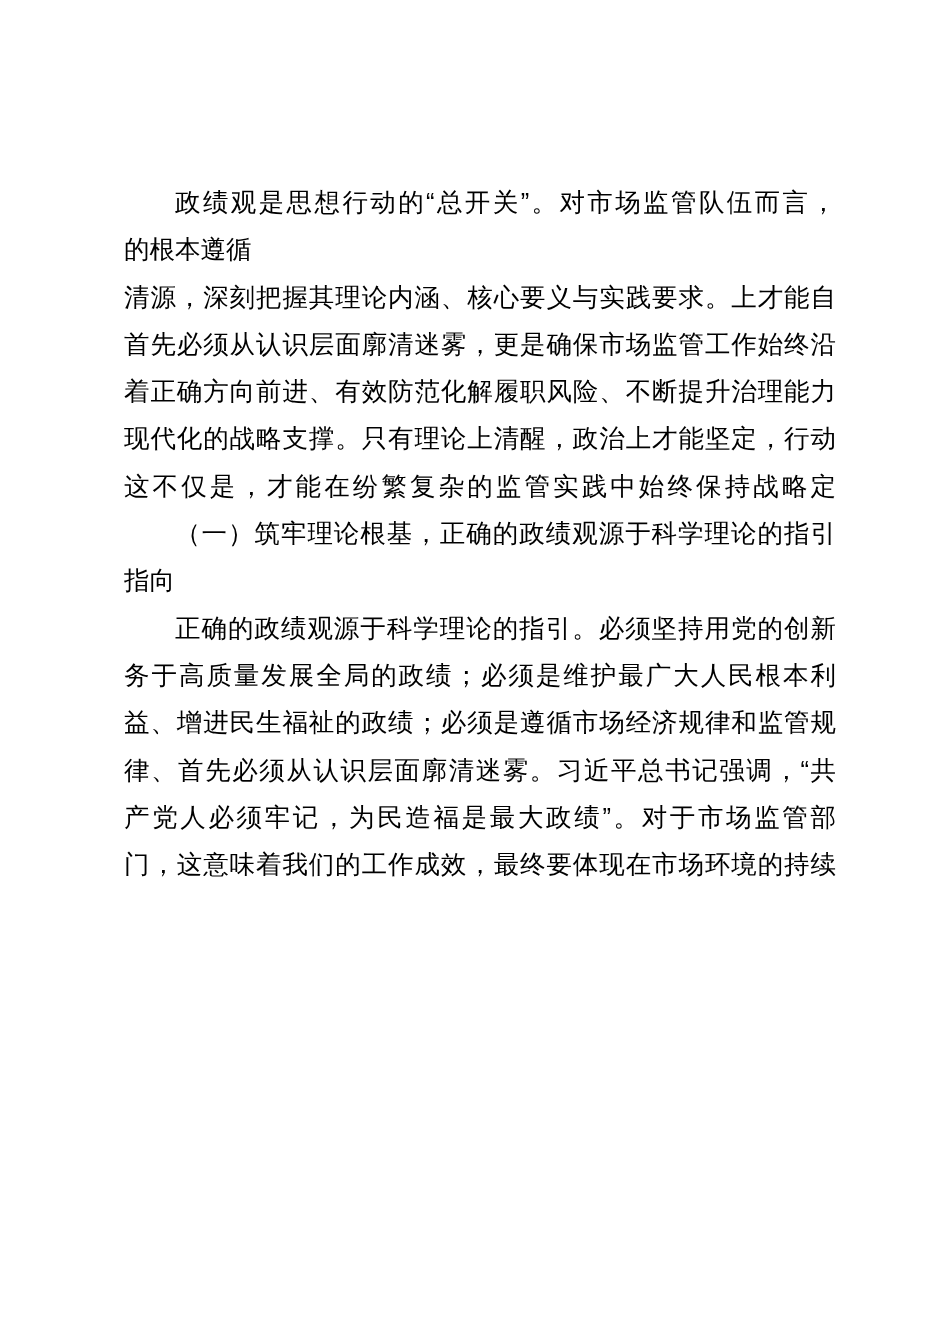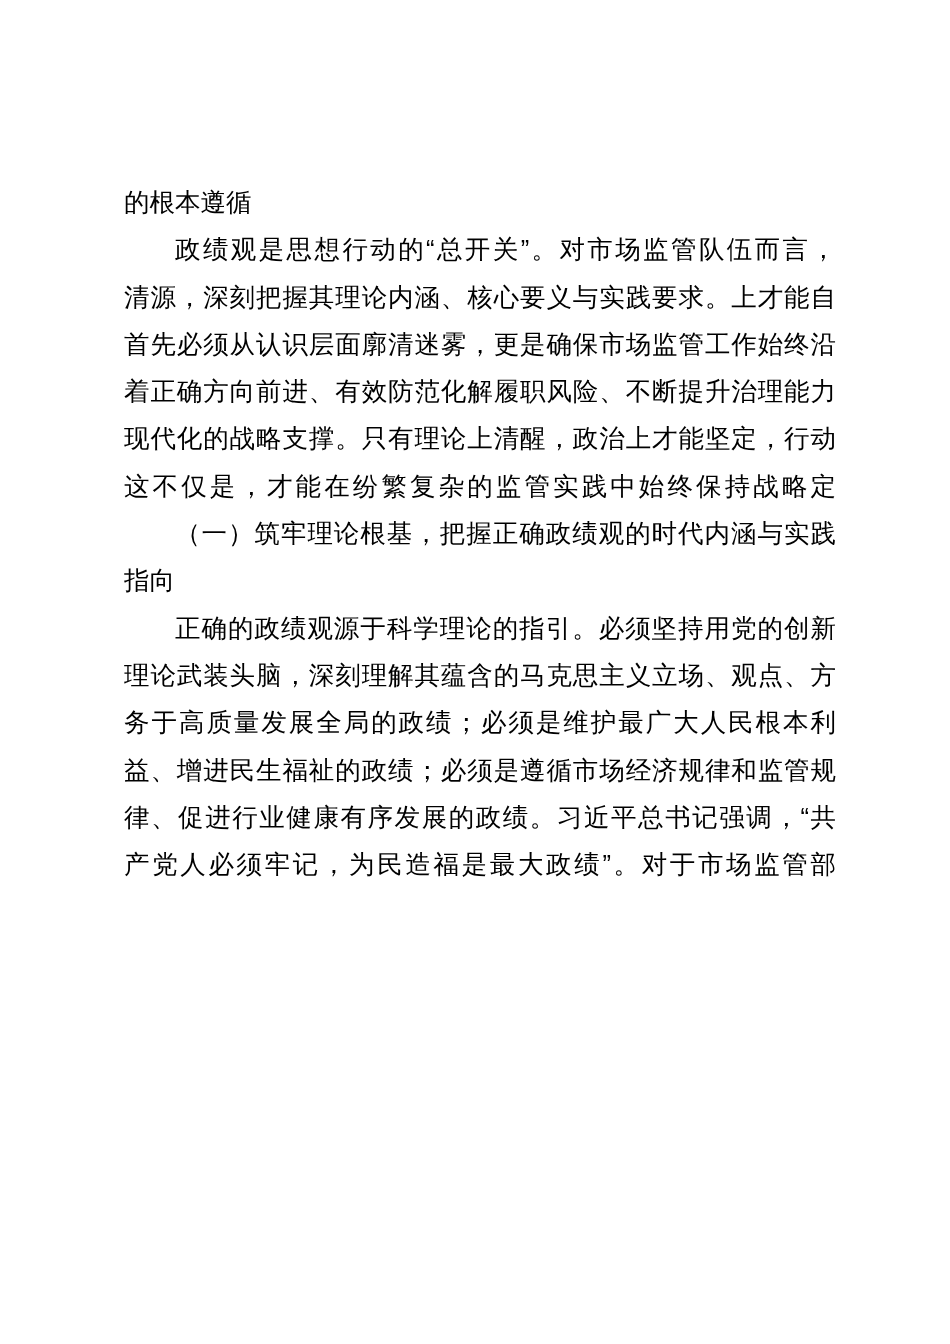--- a/index.html
+++ b/index.html
@@ -43,29 +43,29 @@
   .line.endline {
     text-align: left;
     text-align-last: left;
   }
 </style>
 </head>
 <body style="background: rgb(255, 255, 255);">
 
 <div class="page">
   <div class="text-block" style="color: rgb(0, 0, 0);">
+      <div class="line indent">政绩观是思想行动的“总开关”。对市场监管队伍而言，</div>
       <div class="line endline">的根本遵循</div>
-      <div class="line indent">政绩观是思想行动的“总开关”。对市场监管队伍而言，</div>
       <div class="line">清源，深刻把握其理论内涵、核心要义与实践要求。上才能自觉</div>
       <div class="line">首先必须从认识层面廓清迷雾，更是确保市场监管工作始终沿</div>
       <div class="line">着正确方向前进、有效防范化解履职风险、不断提升治理能力</div>
       <div class="line">现代化的战略支撑。只有理论上清醒，政治上才能坚定，行动</div>
       <div class="line">这不仅是，才能在纷繁复杂的监管实践中始终保持战略定</div>
-      <div class="line indent">（一）筑牢理论根基，把握正确政绩观的时代内涵与实践</div>
+      <div class="line indent">（一）筑牢理论根基，正确的政绩观源于科学理论的指引</div>
       <div class="line endline">指向</div>
       <div class="line indent">正确的政绩观源于科学理论的指引。必须坚持用党的创新</div>
-      <div class="line">理论武装头脑，深刻理解其蕴含的马克思主义立场、观点、方</div>
       <div class="line">务于高质量发展全局的政绩；必须是维护最广大人民根本利</div>
       <div class="line">益、增进民生福祉的政绩；必须是遵循市场经济规律和监管规</div>
-      <div class="line">律、促进行业健康有序发展的政绩。习近平总书记强调，“共</div>
+      <div class="line">律、首先必须从认识层面廓清迷雾。习近平总书记强调，“共</div>
       <div class="line">产党人必须牢记，为民造福是最大政绩”。对于市场监管部</div>
+      <div class="line">门，这意味着我们的工作成效，最终要体现在市场环境的持续</div>
     </div>
 </div>
 
 </body></html>

